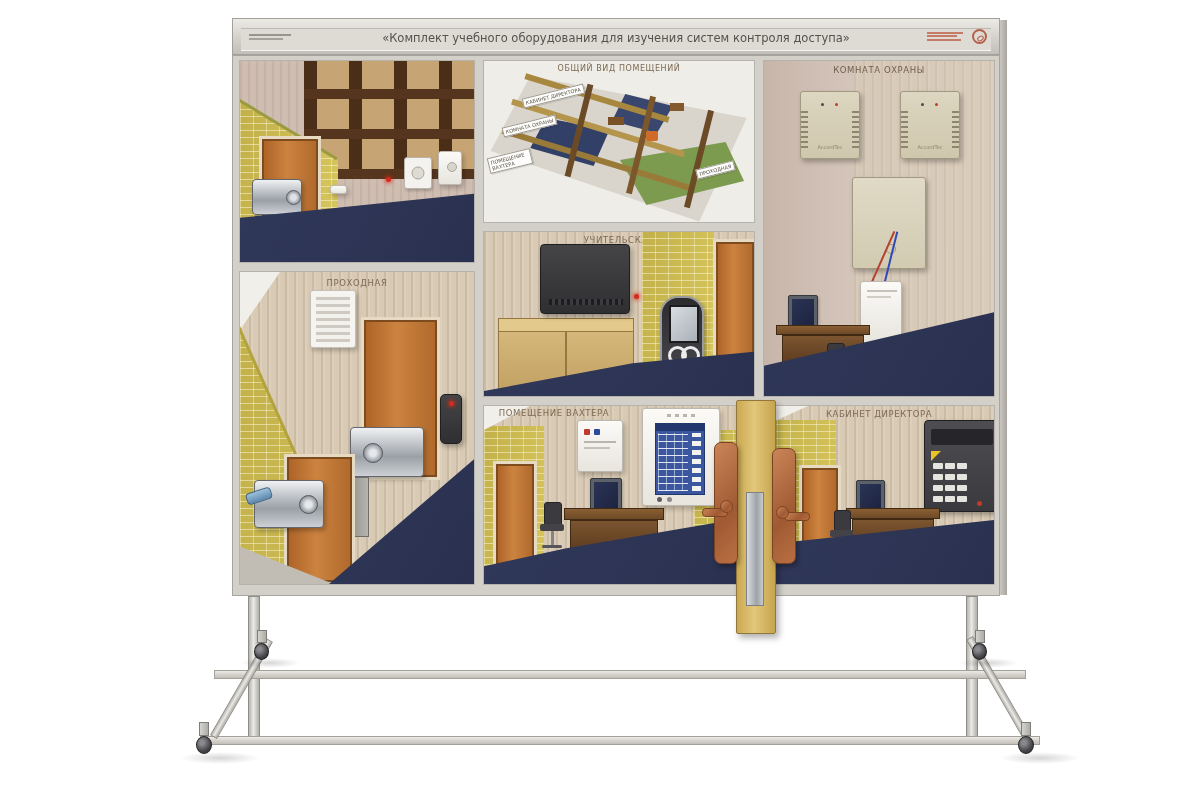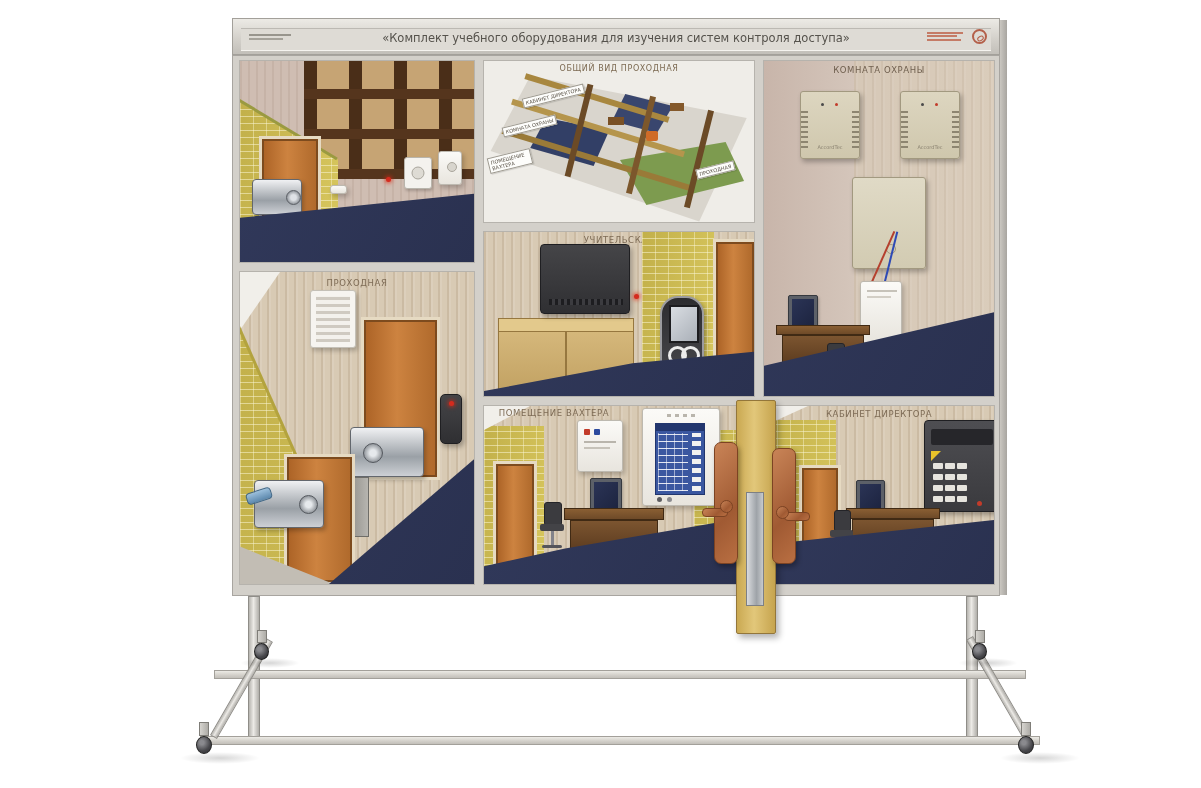--- a/index.html
+++ b/index.html
@@ -122,21 +122,21 @@
       <div class="abs metalbox" style="left:14px;top:208px;width:70px;height:48px;">
         <div class="abs" style="left:44px;top:14px;width:17px;height:17px;border-radius:50%;background:radial-gradient(#e6e9ec 25%,#82878d 80%);border:1px solid #55595f;"></div>
       </div>
       <div class="abs" style="left:6px;top:218px;width:24px;height:10px;background:linear-gradient(180deg,#9cc0dd,#5c88ad);border:1px solid #3f6787;border-radius:4px;transform:rotate(-18deg);"></div>
 
       <div class="abs" style="left:0;top:0;width:100%;height:100%;background:#c2bdb4;clip-path:polygon(0 88%,40% 100%,0 100%);"></div>
       <div class="abs bluefloor" style="left:0;top:0;width:100%;height:100%;clip-path:polygon(38% 100%,100% 60%,100% 100%);"></div>
     </div>
 
     <div class="section" style="left:250px;top:4px;width:272px;height:163px;background:#efede8;">
-      <div class="seclabel" style="top:3px;font-size:8px;color:#7c6a52;">ОБЩИЙ ВИД ПРОХОДНАЯ</div>
+      <div class="seclabel" style="top:3px;font-size:8px;color:#7c6a52;">ОБЩИЙ ВИД ПОМЕЩЕНИЙ</div>
 
       <div class="abs" style="left:4px;top:12px;width:264px;height:150px;">
         <div class="abs" style="left:0;top:0;width:100%;height:100%;background:#d9d5cd;clip-path:polygon(16% 2%,98% 30%,80% 99%,1% 52%);"></div>
         <div class="abs" style="left:0;top:0;width:100%;height:100%;background:#7d9b4f;clip-path:polygon(50% 58%,90% 46%,97% 72%,60% 88%);"></div>
         <div class="abs" style="left:0;top:0;width:100%;height:100%;background:#323f66;clip-path:polygon(22% 30%,46% 38%,40% 62%,16% 50%);"></div>
         <div class="abs" style="left:0;top:0;width:100%;height:100%;background:#39466e;clip-path:polygon(52% 14%,70% 22%,64% 40%,47% 32%);"></div>
 
         <div class="abs" style="left:34px;top:22px;width:150px;height:6px;background:#a8873f;transform:rotate(17deg);"></div>
         <div class="abs" style="left:20px;top:52px;width:180px;height:6px;background:#b5954c;transform:rotate(17deg);"></div>
         <div class="abs" style="left:10px;top:84px;width:200px;height:6px;background:#9a7a38;transform:rotate(17deg);"></div>

